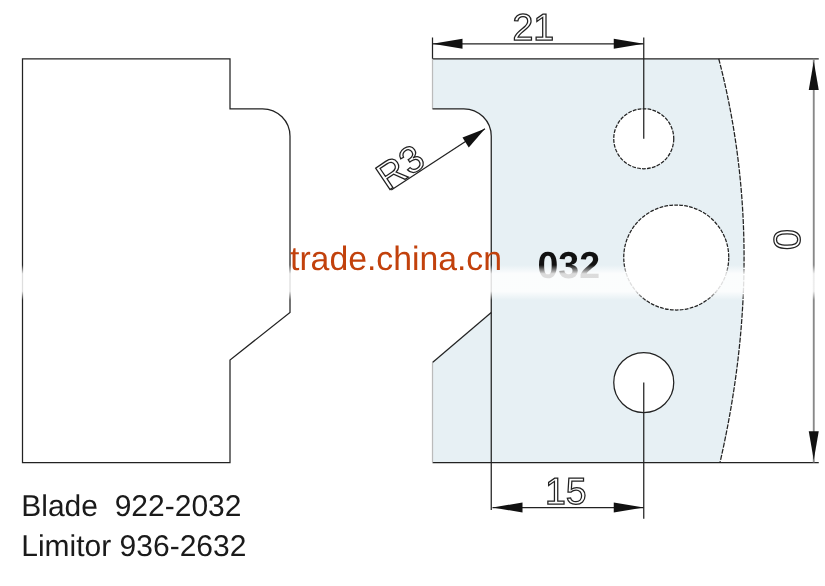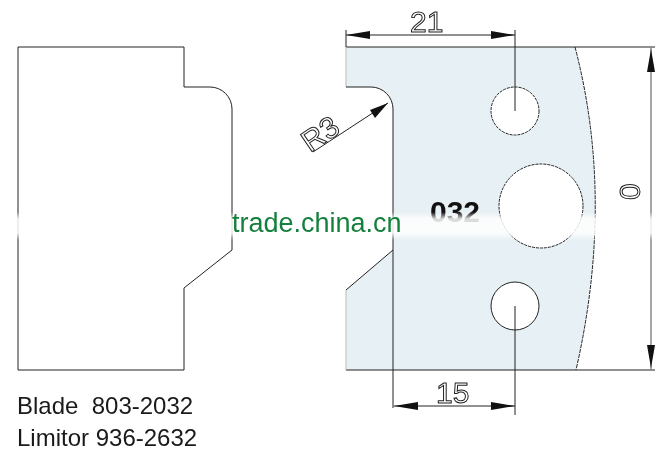--- a/index.html
+++ b/index.html
@@ -2,21 +2,21 @@
 <html><head>
   <meta charset="utf-8">
   <style>
     html, body { margin: 0; padding: 0; background: #ffffff; }
     body { width: 660px; height: 469px; position: relative; overflow: hidden; font-family: "Liberation Sans", sans-serif; }
     #drawing { position: absolute; left: 0; top: 0; }
     .caption { position: absolute; left: 17px; font-size: 24px; color: #1a1a1a; letter-spacing: 0px; white-space: pre; }
     .caption.l1 { top: 392px; }
     .caption.l2 { top: 424px; }
     .dimtext { font-family: "Liberation Sans", sans-serif; fill: none; stroke: #222; stroke-width: 1; font-size: 30px; }
-    .watermark { position: absolute; left: 232px; top: 208px; font-size: 27px; color: #15803d; text-align: center; }
+    .watermark { position: absolute; left: 232px; top: 192px; font-size: 27px; color: #c2410c; text-align: center; }
     .band { position: absolute; left: 0; top: 212px; width: 660px; height: 28px;
             background: linear-gradient(to bottom, rgba(255,255,255,0) 0%, rgba(255,255,255,0.85) 25%, rgba(255,255,255,0.85) 75%, rgba(255,255,255,0) 100%); }
   </style>
 </head>
 <body>
 
 <svg id="drawing" width="660" height="469" viewBox="0 0 660 469" xmlns="http://www.w3.org/2000/svg">
 
   <path d="M18 47 L184 47 L184 87 L210 87 A22 22 0 0 1 232 109 L232 250 L184 288 L184 370 L18 370 Z" fill="none" stroke="#222" stroke-width="1"></path>
 
@@ -56,14 +56,14 @@
   <polygon points="651,49 647,72 655,72" fill="#111"></polygon>
   <polygon points="651,368 647,345 655,345" fill="#111"></polygon>
   <text x="0" y="0" class="dimtext" transform="translate(640,200) rotate(-90)">0</text>
 
   <text x="430" y="222" font-family="Liberation Sans, sans-serif" font-size="30" font-weight="bold" fill="#111">032</text>
 </svg>
 
 <div class="band"></div>
 <div class="watermark">trade.china.cn</div>
 
-<div class="caption l1">Blade  803-2032</div>
+<div class="caption l1">Blade  922-2032</div>
 <div class="caption l2">Limitor 936-2632</div>
 
 </body></html>

